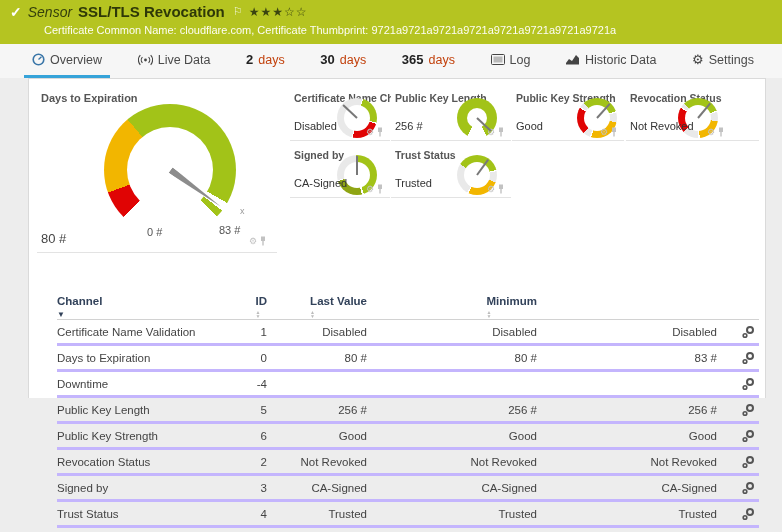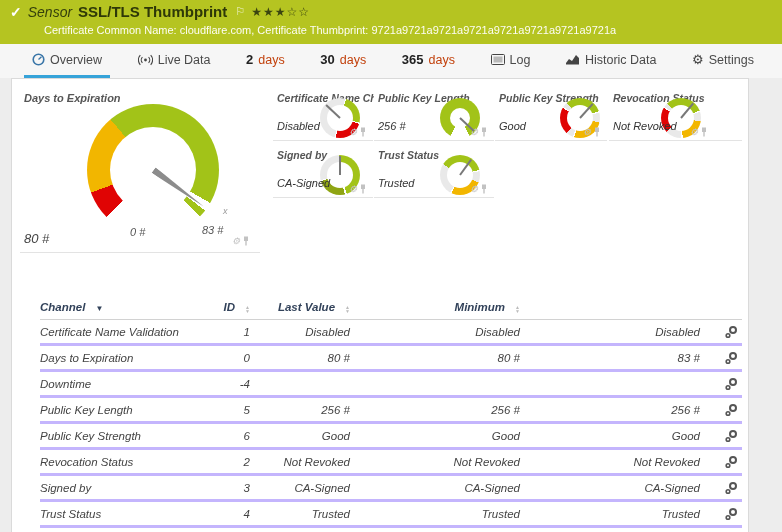--- a/index.html
+++ b/index.html
@@ -21,22 +21,22 @@
           display:flex; justify-content:space-between; align-items:stretch; padding:0 20px 0 24px; }
   .tab { display:flex; align-items:center; gap:5px; font-size:12.5px; color:#4a4a4a;
          border-bottom:3px solid transparent; padding:0 8px; cursor:pointer; }
   .tab.active { border-bottom-color:#36a3d9;text-align:right; }
   .tab b { color:#222; font-size:13px; }
   .tab .unit { color:#c2410c; }
   .tab svg { display:block; }
   .tab .gearglyph { font-size:13px; color:#444; }
 
   
-  .panel { position:absolute; left:11px; top:78px; width:738px; height:454px;
-           background:#fff; border:1px solid #dadada; border-bottom:none;font-style:italic; }
+  .panel { position:absolute; left:28px; top:78px; width:738px; height:320px;
+           background:#fff; border:1px solid #dadada; border-bottom:none; }
 
   
   .gcell { position:absolute; border-bottom:1px solid #e3e3e3; background:#fff; }
   .gtitle { position:absolute; left:4px; top:3px; font-size:10.5px; font-weight:bold; color:#555; white-space:nowrap; }
   .gvalue { position:absolute; left:4px; bottom:8px; font-size:11px; color:#333; white-space:nowrap; }
   .donut { position:absolute; width:40px; height:40px; border-radius:50%; top:9px; }
   .donut::after { content:""; position:absolute; inset:7px; background:#fff; border-radius:50%; }
   .donut.thick::after { inset:10px; }
   .sneedle { position:absolute; left:50%; top:50%; width:2px; height:19px; margin-left:-1px; margin-top:-19px;
              background:#787878; transform-origin:50% 100%; z-index:2; }
@@ -62,33 +62,33 @@
   .gvalue-big { position:absolute; left:4px; top:142px; font-size:13px; color:#444; }
   .big .mini-icons { right:10px; bottom:6px; }
 
   
   .chan-table { position:absolute; left:28px; top:215px; width:702px; font-size:11.5px; color:#444; }
   .trow { display:grid; grid-template-columns:150px 60px 100px 170px 180px 42px;
           align-items:center; height:26px; border-bottom:3px solid #c4b5fd; }
   .trow.head { border-bottom:1px solid #d2d2d2; font-weight:bold; color:#32425a; }
   .c-right { text-align:right; }
   .c-icon { display:flex; justify-content:flex-end; padding-right:4px; }
-  .sortcell { display:inline-flex; align-items:flex-end; gap:10px; cursor:pointer; }
+  .sortcell { display:inline-flex; align-items:flex-start; gap:3px; cursor:pointer;flex-direction:column; }
   .caret { font-size:8px; color:#32425a; }
   .updown { display:inline-flex; flex-direction:column; font-size:5px; line-height:4px; color:#bcbcbc; }
   .chan-gear { cursor:pointer; }
 </style>
 </head>
 <body>
 
 <div class="hdr">
   <div class="hdr-row1">
     <span class="hdr-check">✓</span>
     <span class="hdr-kind">Sensor</span>
-    <span class="hdr-title">SSL/TLS Thumbprint</span>
+    <span class="hdr-title">SSL/TLS Revocation</span>
     <span class="hdr-flag">⚐</span>
     <span class="stars">★★★☆☆</span>
   </div>
   <div class="hdr-row2">Certificate Common Name: cloudflare.com, Certificate Thumbprint: 9721a9721a9721a9721a9721a9721a9721a9721a</div>
 </div>
 
 <nav class="tabs">
   <div class="tab active">
     <svg width="13" height="13" viewBox="0 0 13 13">
       <circle cx="6.5" cy="6.5" r="5.3" fill="none" stroke="#3a76a8" stroke-width="1.6"></circle>

